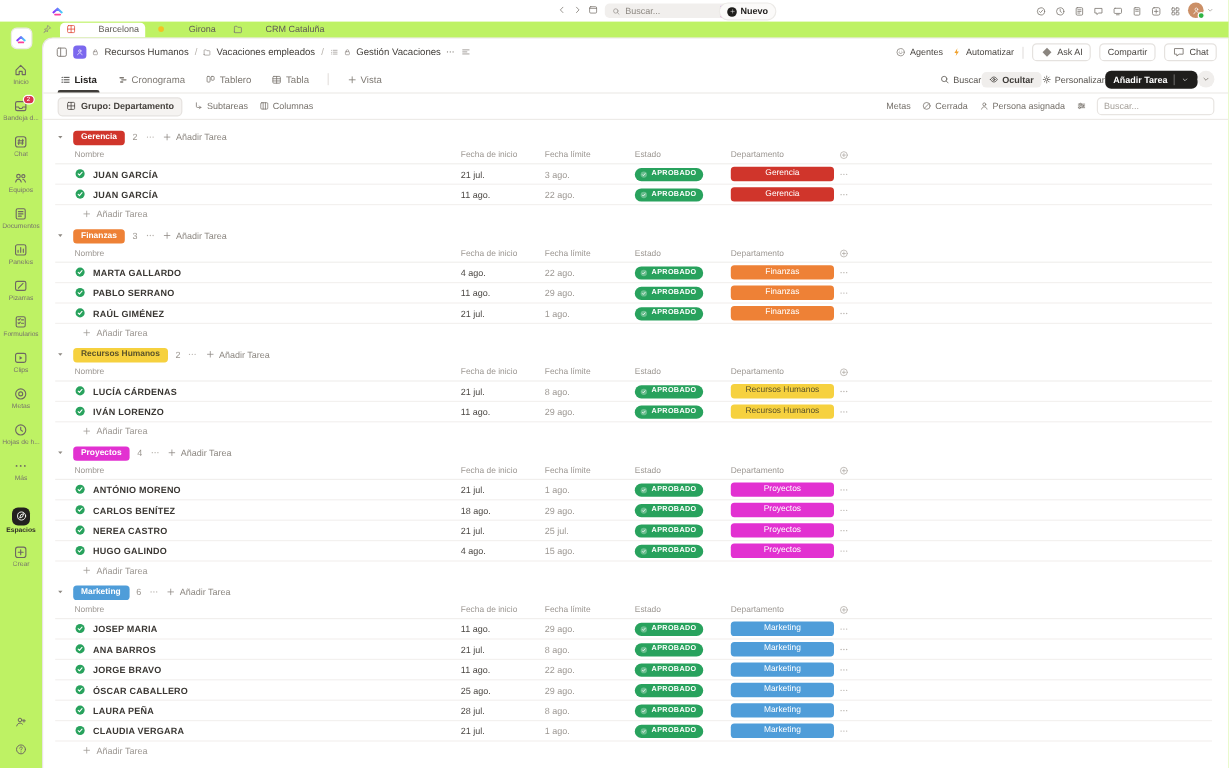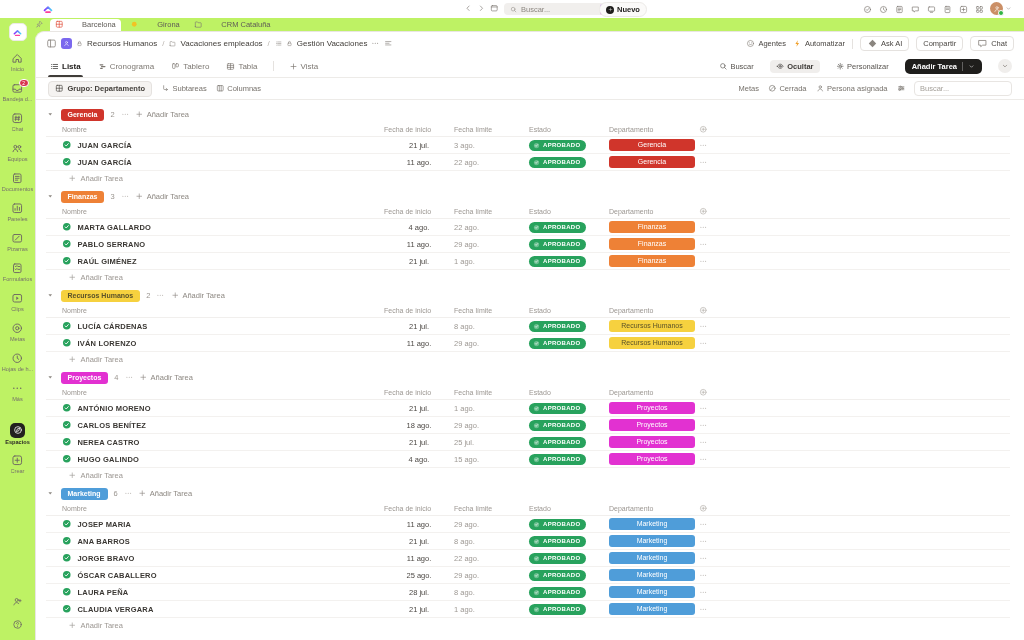--- a/index.html
+++ b/index.html
@@ -76,21 +76,21 @@
   .vdiv{width:1px;height:10px;background:#e5e2df;}
   .hbtn{display:flex;align-items:center;gap:3px;border:1px solid #e5e2df;border-radius:4px;height:13px;padding:0 6px;background:#fff;}
   .ai-dia{color:#7b68ee;}
 
   .tabsbar{height:22px;border-bottom:1px solid #edebe8;display:flex;align-items:center;padding:0 12px;font-size:8px;color:#7d7872;}
   .vtab{display:flex;align-items:center;gap:3px;padding:0 2px;margin-right:13px;height:100%;position:relative;}
   .vtab .ic{width:9px;height:9px;}
   .vtab.active{color:#23211f;font-weight:bold;}
   .vtab.active::after{content:"";position:absolute;left:0;right:0;bottom:0;height:2px;background:#3f3c39;border-radius:2px 2px 0 0;}
   .tab-div{width:1px;height:10px;background:#e5e2df;margin-right:13px;}
-  .tabs-right{margin-left:auto;display:flex;align-items:center;gap:16px;font-size:7.5px;color:#57534e;justify-content:space-between;}
+  .tabs-right{margin-left:auto;display:flex;align-items:center;gap:0;font-size:7.5px;color:#57534e;justify-content:space-between;}
   .pill-gray{display:flex;align-items:center;gap:3px;background:#f0eeec;border-radius:4px;padding:2px 6px;font-weight:bold;color:#3f3c39;}
   .addtask-btn{display:flex;align-items:center;background:#1f1e1c;color:#fff;border-radius:5px;padding:3px 7px;gap:5px;font-size:7.5px;font-weight:bold;}
   .addtask-btn .split{width:1px;height:9px;background:rgba(255,255,255,.3);}
   .addtask-btn .ic{width:7px;height:7px;color:#fff;}
   .circle-btn{width:14px;height:14px;border-radius:50%;background:#f0eeec;display:flex;align-items:center;justify-content:center;color:#6e6862;}
   .circle-btn .ic{width:8px;height:8px;}
 
   .filterbar{height:21px;border-bottom:1px solid #edebe8;display:flex;align-items:center;gap:9px;padding:0 12px;
              font-size:7.5px;color:#76716b;}
   .fpill{display:flex;align-items:center;gap:4px;border:1px solid #e5e2df;background:#f5f3f1;border-radius:4px;
@@ -110,21 +110,21 @@
   .g-count{font-size:7.5px;color:#9a958f;}
   .gdots{color:#b0aba5;}
   .g-add{display:flex;align-items:center;gap:3px;color:#8d8882;font-size:7.5px;}
   .thead{display:flex;align-items:center;height:14px;border-bottom:1px solid #f1efed;color:#9c9792;font-size:7px;padding-left:16px;}
   .trow{display:flex;align-items:center;height:16px;border-bottom:1px solid #f3f1ef;padding-left:16px;}
   .c-name{flex:0 0 322px;display:flex;align-items:center;gap:6px;overflow:hidden;}
   .c-start{flex:0 0 70px;}.c-due{flex:0 0 75px;}.c-status{flex:0 0 80px;display:flex;align-items:center;}
   .c-dept{flex:0 0 90px;display:flex;align-items:center;}
   .c-menu{flex:0 0 26px;display:flex;align-items:center;color:#b0aba5;}
   .t-name{font-size:7.5px;font-weight:bold;letter-spacing:.2px;color:#3a3733;white-space:nowrap;}
-  .t-start{font-size:7.5px;color:#4c4844;text-align:center;}
+  .t-start{font-size:7.5px;color:#4c4844;}
   .t-due{font-size:7.5px;color:#9d9893;}
   .spill{display:inline-flex;align-items:center;gap:3px;border-radius:8px;padding:2px 6px 2px 4px;color:#fff;
          font-size:6px;font-weight:bold;letter-spacing:.3px;}
   .dpill{width:86px;height:12px;border-radius:3px;display:flex;align-items:center;justify-content:center;
          font-size:7px;line-height:12px;}
   .addrow{display:flex;align-items:center;gap:4px;height:15px;padding-left:22px;color:#9c9792;font-size:7.5px;}
 </style>
 </head>
 <body>
 

